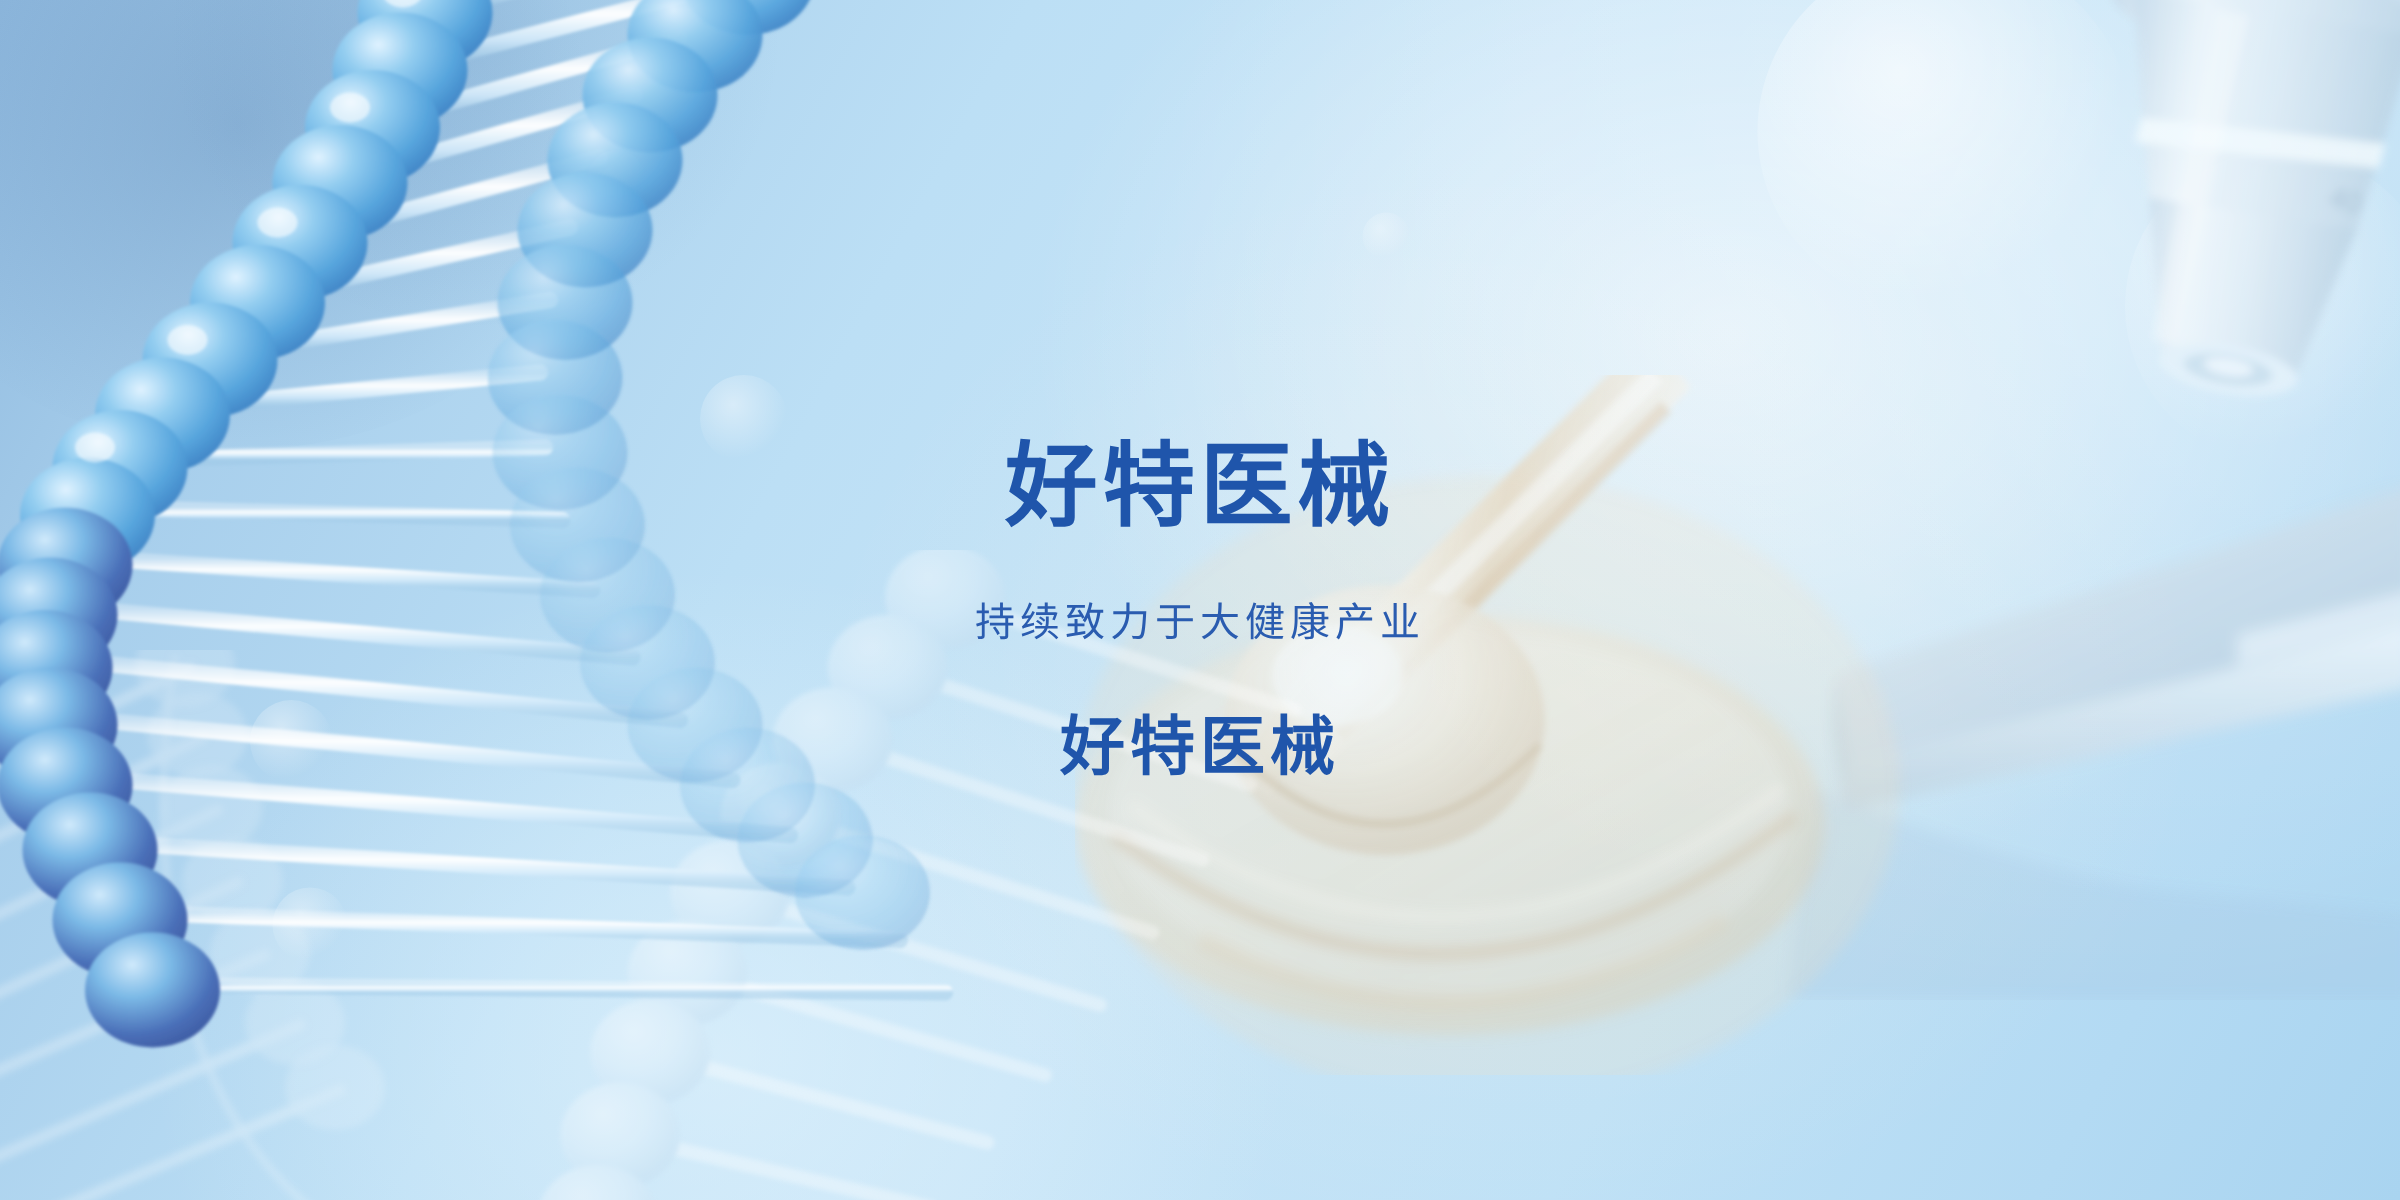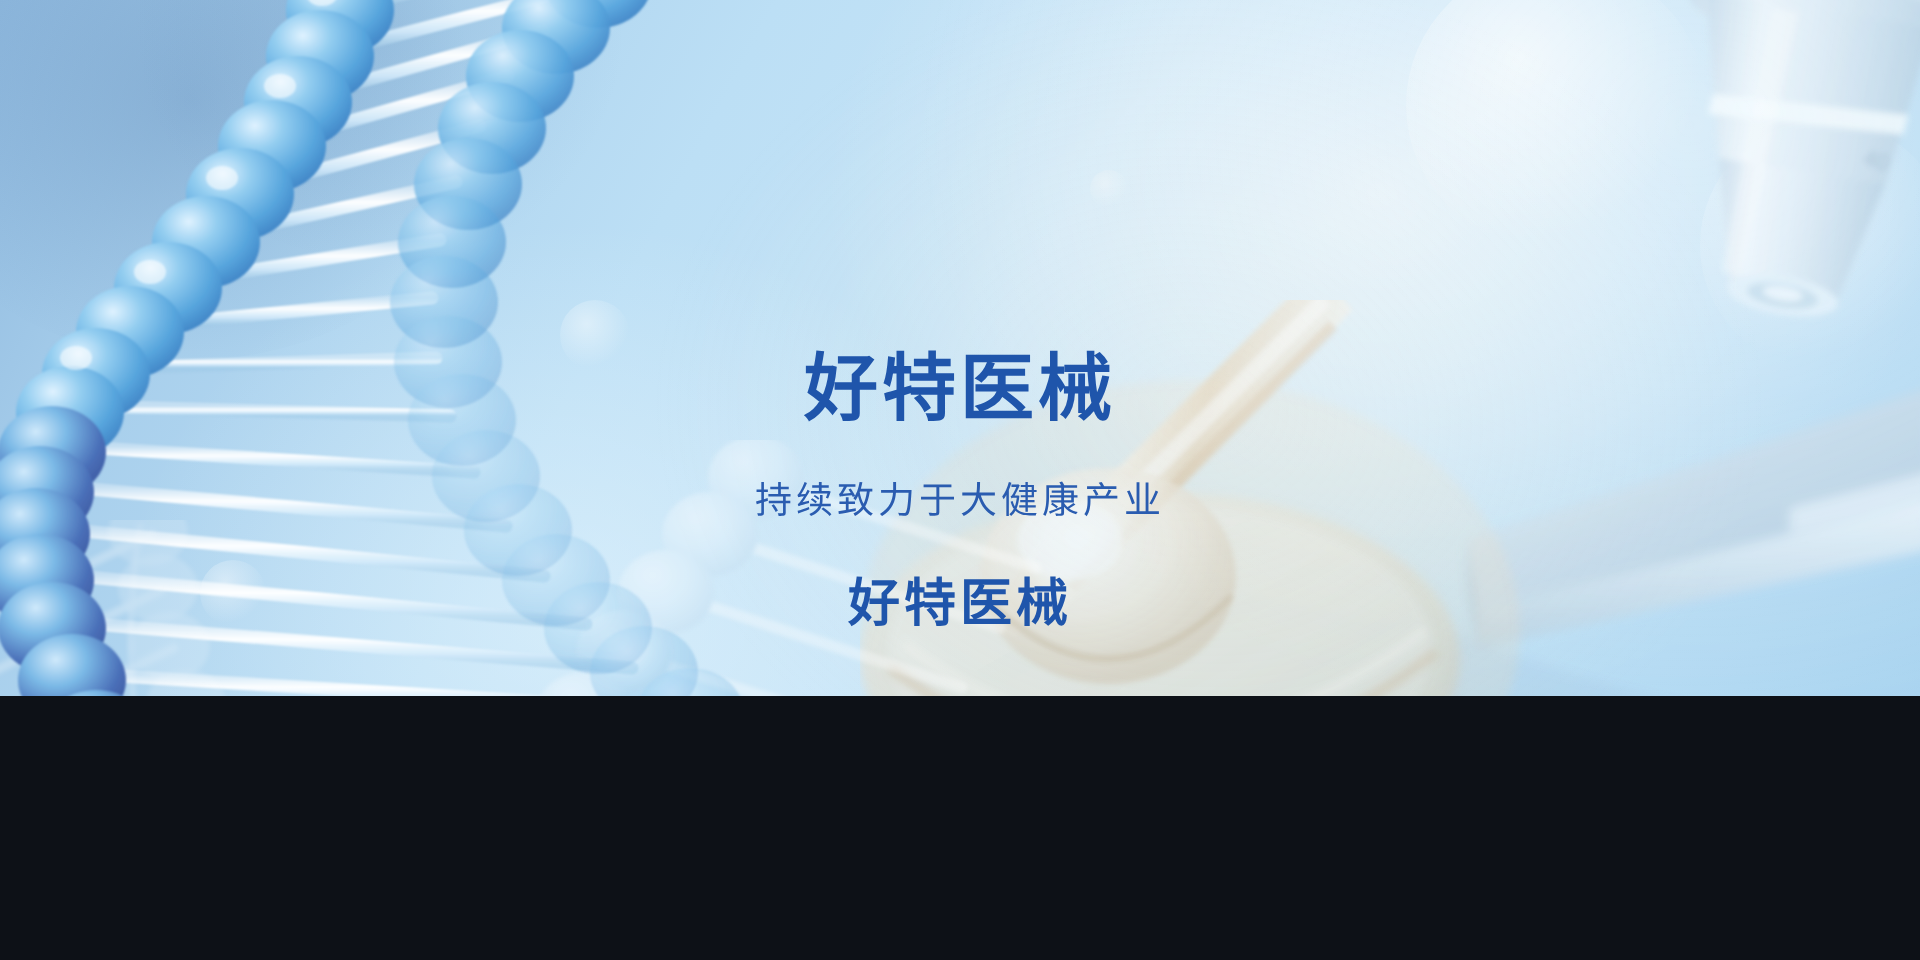--- a/index.html
+++ b/index.html
@@ -4,21 +4,21 @@
 <title>好特医械</title>
 <style>
   html, body {
     margin: 0;
     padding: 0;
     background: #0d1117;
   }
   #banner {
     position: relative;
     width: 1920px;
-    height: 696px;
+    height: 960px;
     overflow: hidden;
     font-family: "Liberation Sans", "DejaVu Sans", sans-serif;
     
     background:
       radial-gradient(ellipse 900px 700px at 72% 28%, rgba(255,255,255,0.55) 0%, rgba(255,255,255,0.0) 62%),
       radial-gradient(ellipse 700px 600px at 30% 88%, rgba(235,248,255,0.50) 0%, rgba(235,248,255,0.0) 65%),
       linear-gradient(118deg, #8fb9de 0%, #a8cfec 14%, #bcdff5 34%, #c6e4f7 52%, #bfe1f6 72%, #b3daf3 88%, #a9d4f0 100%);
   }
 
   
@@ -57,21 +57,21 @@
     user-select: none;
   }
   #headline {
     font-size: 74px;
     font-weight: 700;
     letter-spacing: 4px;
     line-height: 1.0;
     margin: 0;
   }
   #subline {
-    font-size: 37px;
+    font-size: 32px;
     font-weight: 400;
     letter-spacing: 4px;
     line-height: 1.0;
     margin: 56px 0 0 0;
   }
   #tagline {
     font-size: 52px;
     font-weight: 700;
     letter-spacing: 4px;
     line-height: 1.0;

